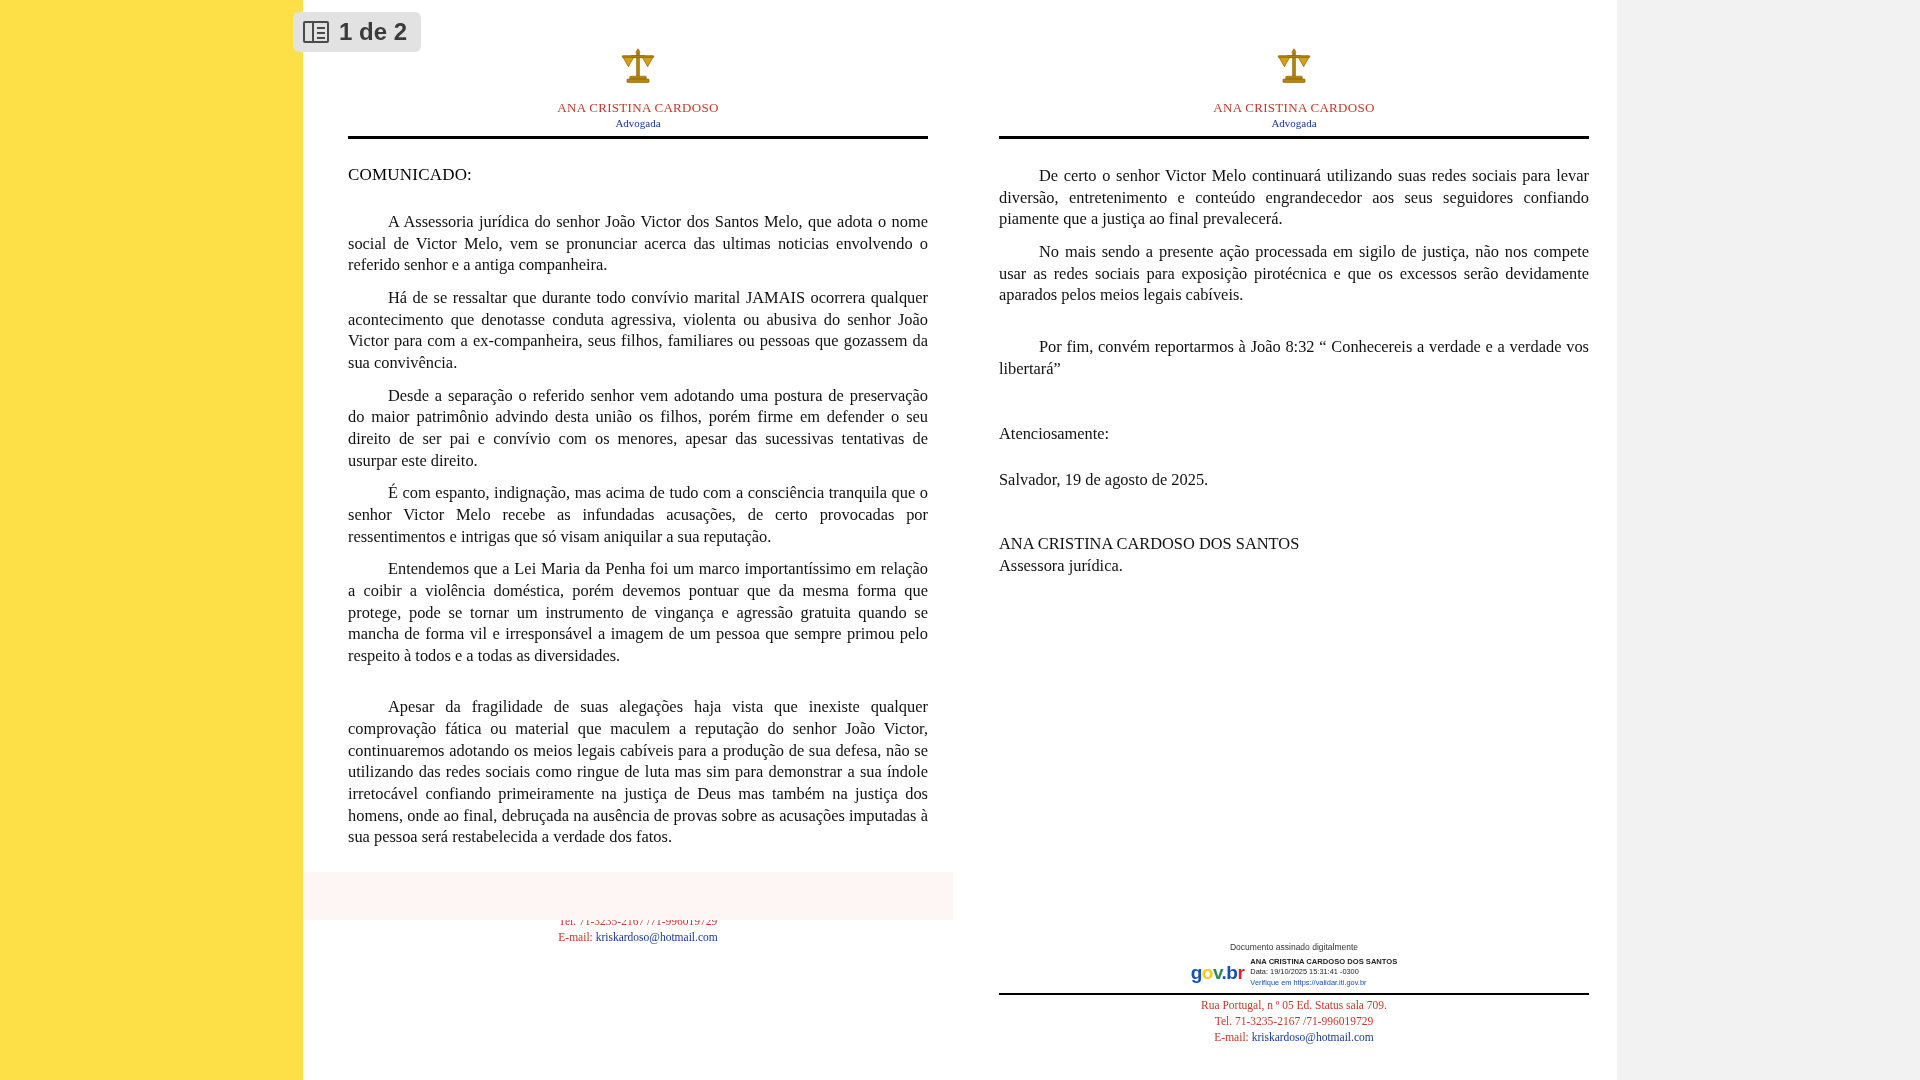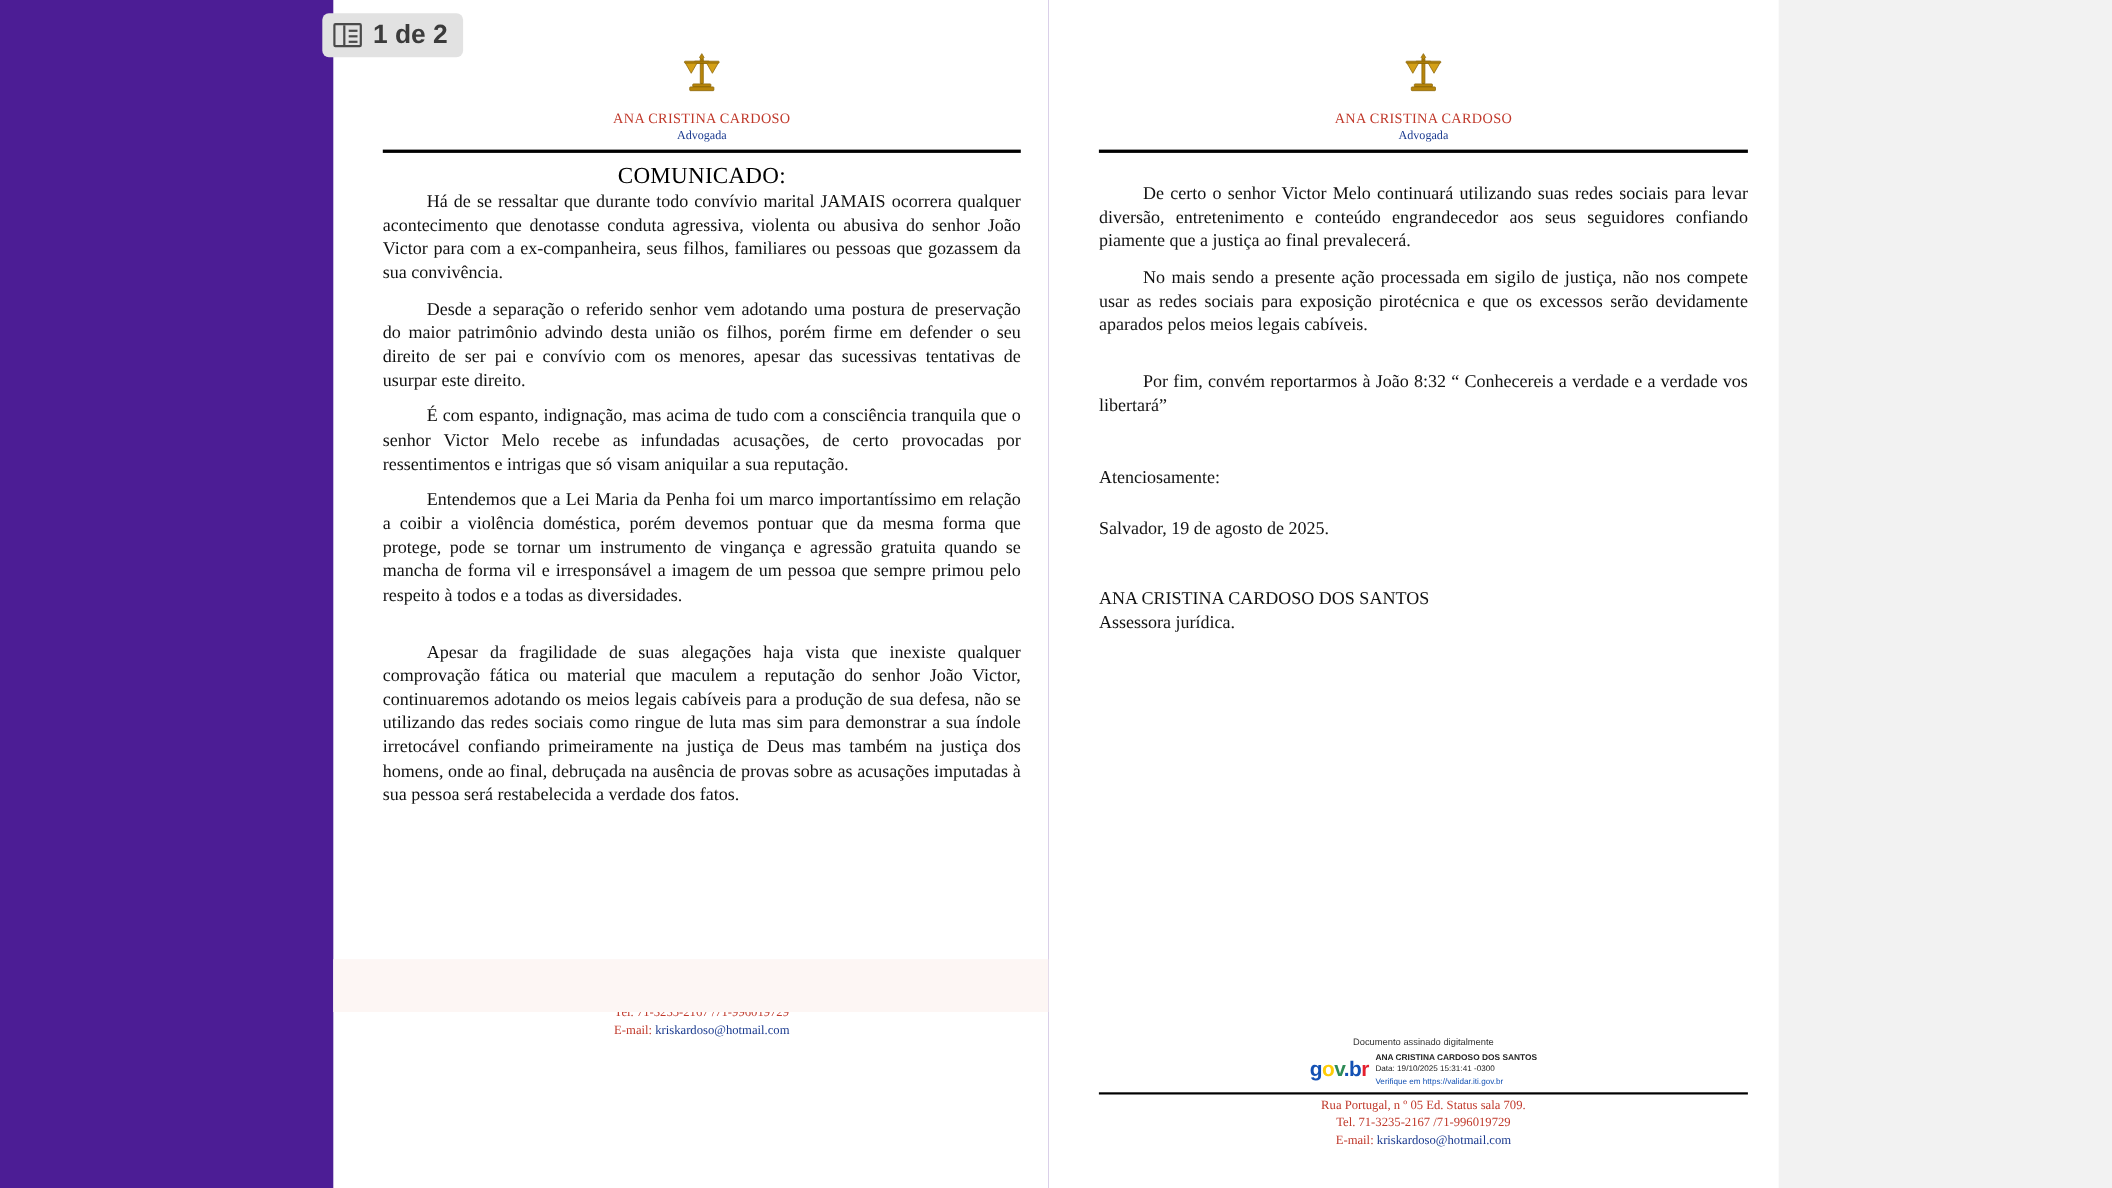--- a/index.html
+++ b/index.html
@@ -8,21 +8,21 @@
     background: #f2f2f2;
     width: 1920px;
     height: 1080px;
     overflow: hidden;
     font-family: "Liberation Serif", serif;
   }
   .canvas {
     position: relative;
     width: 1558px;
     height: 1080px;
-    background: #4c1d95;
+    background: #fde047;
   }
   
   .page-badge {
     position: absolute;
     left: 293px;
     top: 12px;
     height: 40px;
     display: flex;
     align-items: center;
     gap: 10px;
@@ -103,24 +103,24 @@
   }
   .rule {
     height: 3px;
     background: #000;
     margin-top: 7px;
   }
 
   .body-col { font-family: "Liberation Serif", serif; }
 
   .heading {
-    text-align: center;
-    font-size: 21px;
+    text-align: left;
+    font-size: 17px;
     color: #000;
-    margin-top: 8px;
+    margin-top: 26px;
     letter-spacing: 0.2px;
   }
 
   p.para {
     text-align: justify;
     font-size: 16.4px;
     line-height: 1.32;
     color: #111;
     margin: 0 0 11px 0;
     text-indent: 40px;
@@ -251,20 +251,21 @@
           </g>
         </svg>
         <div class="lh-name">ANA CRISTINA CARDOSO</div>
         <div class="lh-role">Advogada</div>
         <div class="rule"></div>
       </div>
 
       <div class="body-col">
         <div class="heading">COMUNICADO:</div>
 
+        <p class="para first">A Assessoria jurídica do senhor João Victor dos Santos Melo, que adota o nome social de Victor Melo, vem se pronunciar acerca das ultimas noticias envolvendo o referido senhor e a antiga companheira.</p>
         <p class="para">Há de se ressaltar que durante todo convívio marital JAMAIS ocorrera qualquer acontecimento que denotasse conduta agressiva, violenta ou abusiva do senhor João Victor para com a ex-companheira, seus filhos,  familiares ou pessoas que gozassem da sua convivência.</p>
         <p class="para">Desde a separação o referido senhor vem adotando uma postura de preservação do maior patrimônio advindo desta união os filhos, porém firme em defender o seu direito de ser pai e convívio com os menores, apesar das sucessivas tentativas de usurpar este direito.</p>
         <p class="para">É com espanto, indignação, mas acima de tudo com a consciência tranquila que o senhor Victor Melo recebe as infundadas acusações,  de certo provocadas por ressentimentos e intrigas que só visam aniquilar a sua reputação.</p>
         <p class="para">Entendemos que a Lei Maria da Penha foi um marco importantíssimo em relação a coibir a violência doméstica, porém devemos pontuar  que da mesma forma que protege, pode se tornar um instrumento de vingança e agressão gratuita quando se mancha de forma vil e irresponsável a imagem de um pessoa que sempre primou pelo respeito à todos e a todas as diversidades.</p>
         <p class="para gap">Apesar da fragilidade de suas alegações haja vista que inexiste qualquer comprovação fática ou material que maculem a reputação do senhor João Victor, continuaremos  adotando  os meios legais cabíveis para a produção de sua defesa, não se utilizando das redes sociais como ringue de luta mas sim para demonstrar a sua índole irretocável confiando primeiramente na justiça de Deus mas também na justiça dos homens, onde ao final, debruçada na ausência de provas sobre as acusações imputadas à sua pessoa   será restabelecida a verdade dos fatos.</p>
       </div>
     </div>
 
     <div class="footer" style="left:45px; right:25px; top:893px;">
       <div class="frule"></div>

